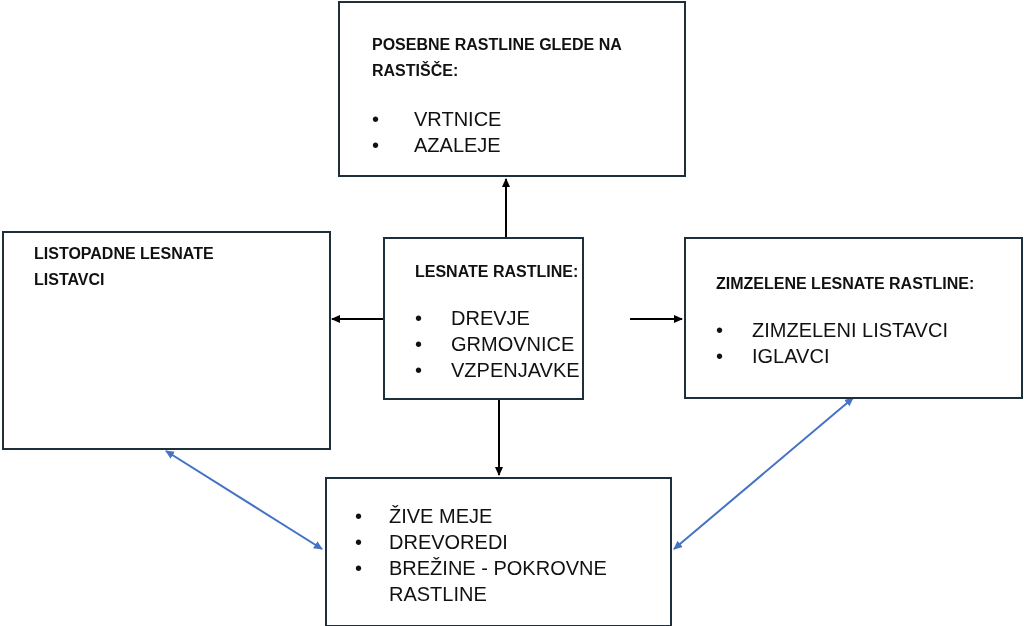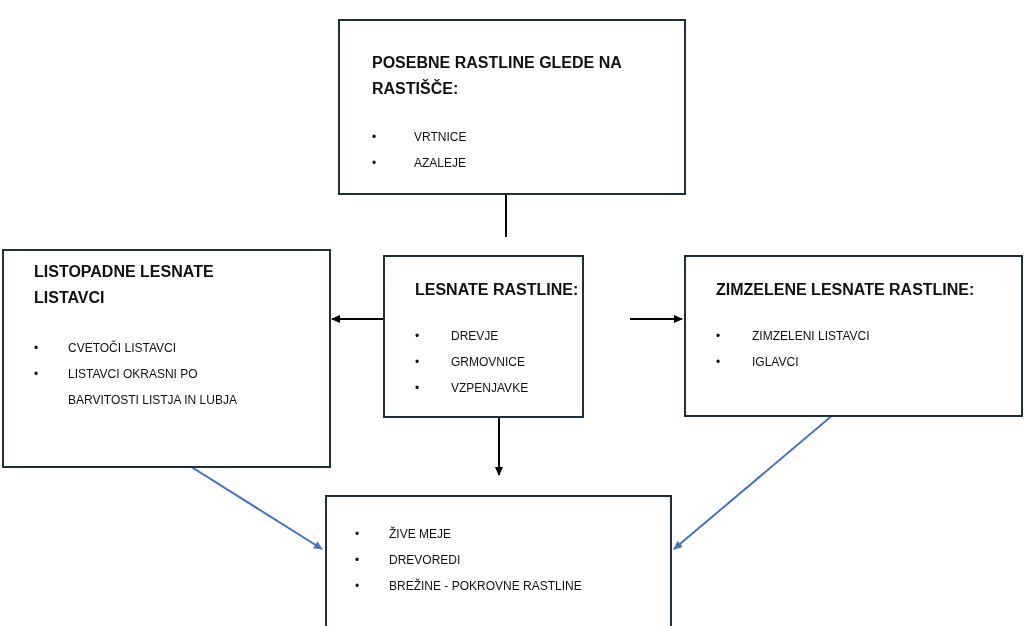--- a/index.html
+++ b/index.html
@@ -1,32 +1,32 @@
 <!DOCTYPE html>
 <html><head>
 <meta charset="utf-8">
 <style>
   html, body { margin:0; padding:0; background:#ffffff; }
   body { width:1024px; height:626px; position:relative; overflow:hidden;
          font-family:"Liberation Sans", "DejaVu Sans", sans-serif; color:#111; }
-  .box { position:absolute; box-sizing:border-box; border:2px solid #1e2f3c; background:#fff;margin-top:18px; }
+  .box { position:absolute; box-sizing:border-box; border:2px solid #1e2f3c; background:#fff; }
   .title { font-weight:bold; font-size:16px; line-height:26px; margin:0; }
   ul { list-style:none; margin:0; padding:0; }
-  li { position:relative; font-size:12px; line-height:26px; padding-left:42px; }
+  li { position:relative; font-size:20px; line-height:26px; padding-left:42px; }
   li::before { content:"\2022"; position:absolute; left:0; top:0; }
   svg.connectors { position:absolute; left:0; top:0; }
   #box-top { left:338px; top:1px; width:348px; height:176px; padding:29px 0 0 32px; }
   #box-top ul { margin-top:22px; }
   #box-left { left:2px; top:231px; width:329px; height:219px; padding:8px 0 0 30px; }
   #box-left ul { margin-top:24px; }
   #box-left li { padding-left:34px; }
   #box-center { left:383px; top:237px; width:201px; height:163px; padding:20px 0 0 30px; }
   #box-center ul { margin-top:20px; }
   #box-center li { padding-left:36px; }
-  #box-right { left:684px; top:237px; width:339px; height:162px; padding:20px 0 0 30px; }
+  #box-right { left:684px; top:237px; width:339px; height:162px; padding:32px 0 0 30px; }
   #box-right ul { margin-top:20px; }
   #box-right li { padding-left:36px; }
   #box-bottom { left:325px; top:477px; width:347px; height:150px; padding:24px 0 0 28px; }
   #box-bottom li { padding-left:34px; width:220px; }
 </style>
 </head>
 <body>
 
 <svg class="connectors" width="1024" height="626">
   <defs>
@@ -48,24 +48,20 @@
 <div class="box" id="box-top">
   <p class="title" style="width:300px">POSEBNE RASTLINE GLEDE NA RASTIŠČE:</p>
   <ul>
     <li>VRTNICE</li>
     <li>AZALEJE</li>
   </ul>
 </div>
 
 <div class="box" id="box-left">
   <p class="title" style="width:240px">LISTOPADNE LESNATE LISTAVCI</p>
-  <ul>
-    <li>CVETOČI LISTAVCI</li>
-    <li style="width:190px">LISTAVCI OKRASNI PO BARVITOSTI LISTJA IN LUBJA</li>
-  </ul>
 </div>
 
 <div class="box" id="box-center">
   <p class="title">LESNATE RASTLINE:</p>
   <ul>
     <li>DREVJE</li>
     <li>GRMOVNICE</li>
     <li>VZPENJAVKE</li>
   </ul>
 </div>

